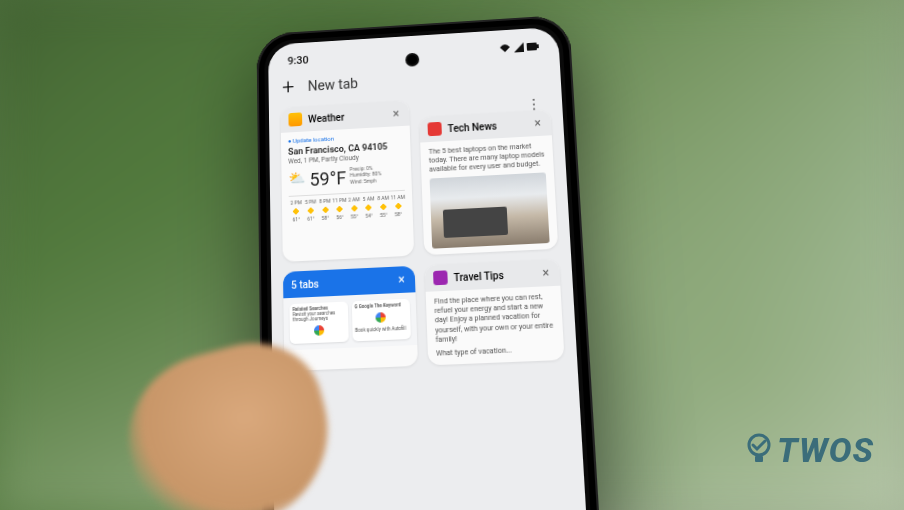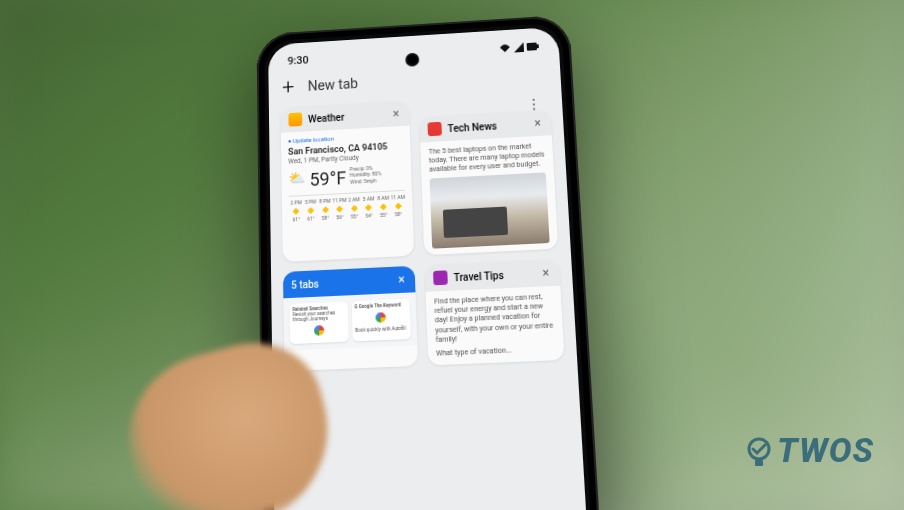--- a/index.html
+++ b/index.html
@@ -221,21 +221,21 @@
     border-radius: 50%;
     background: conic-gradient(#ea4335 0 25%, #fbbc05 25% 50%, #34a853 50% 75%, #4285f4 75% 100%);
     margin: 2px auto;
     border: 2px solid #fff;
   }
   .overlay-brand {
     position: absolute;
     right: 30px;
     bottom: 40px;
     display: flex;
-    align-items: flex-end;
+    align-items: flex-start;
     gap: 0;
   }
   .brand-text {
     font-size: 34px;
     font-weight: 800;
     color: #3b6d7a;
     font-style: italic;
     letter-spacing: 1px;
   }
   .hand {

